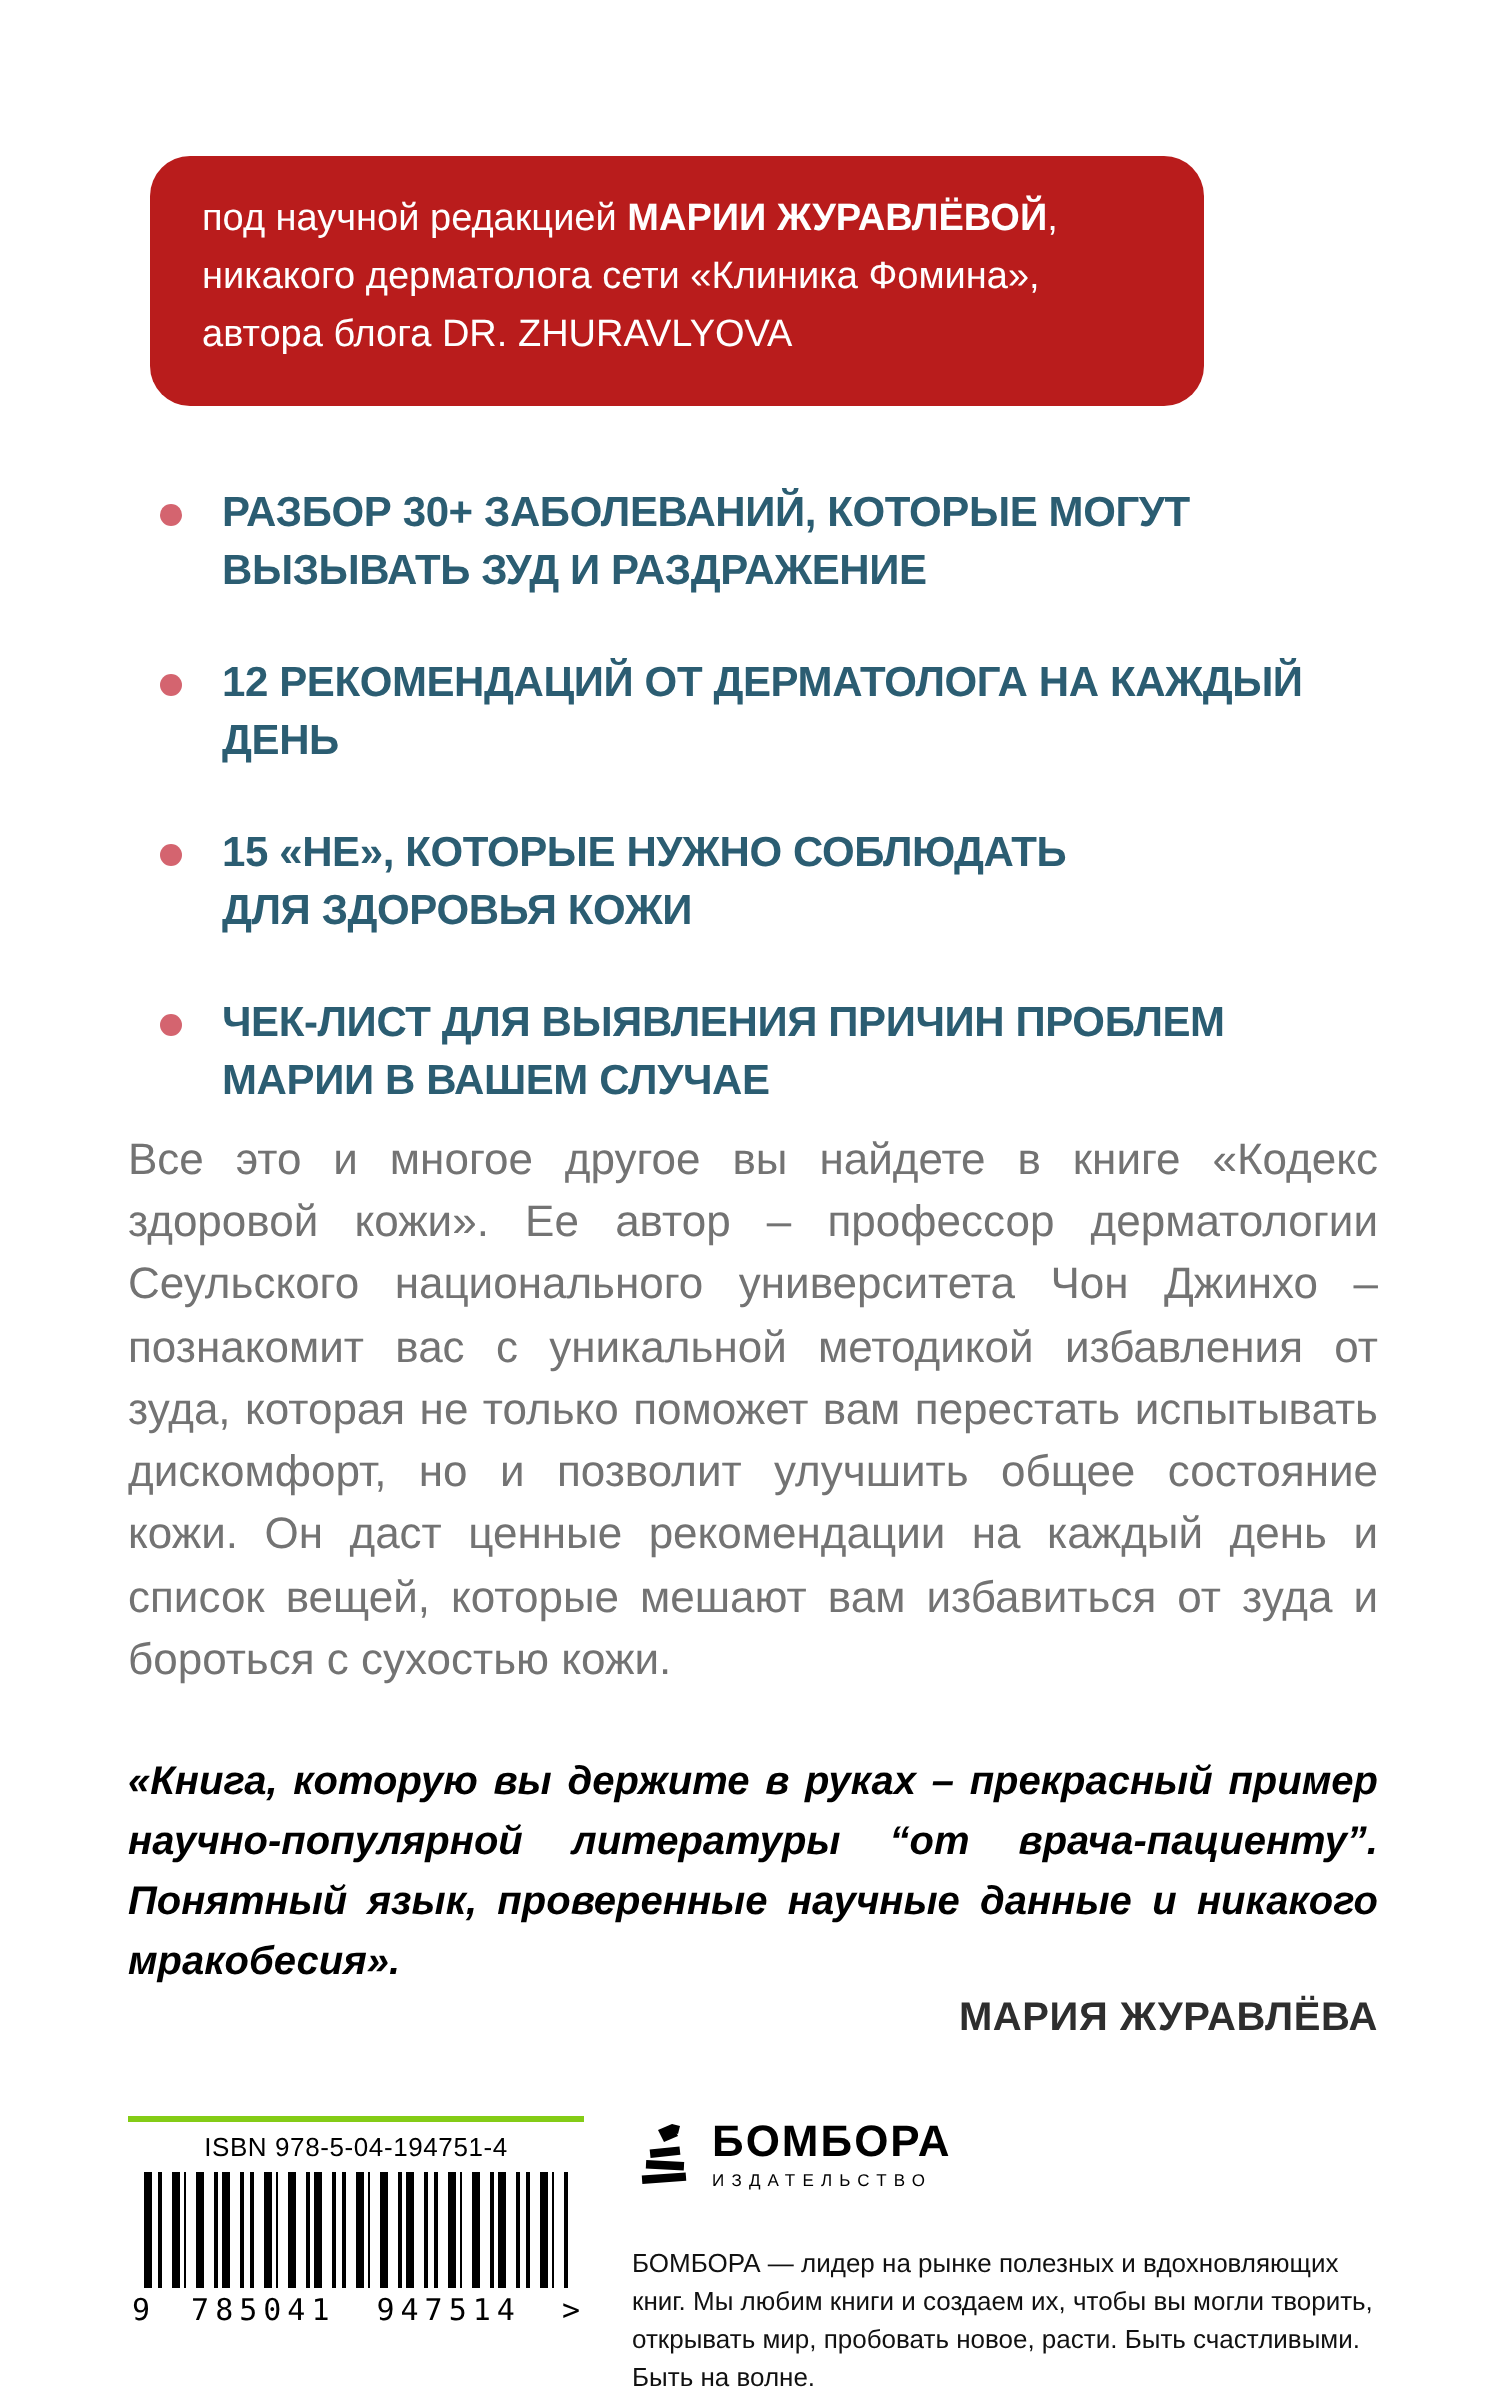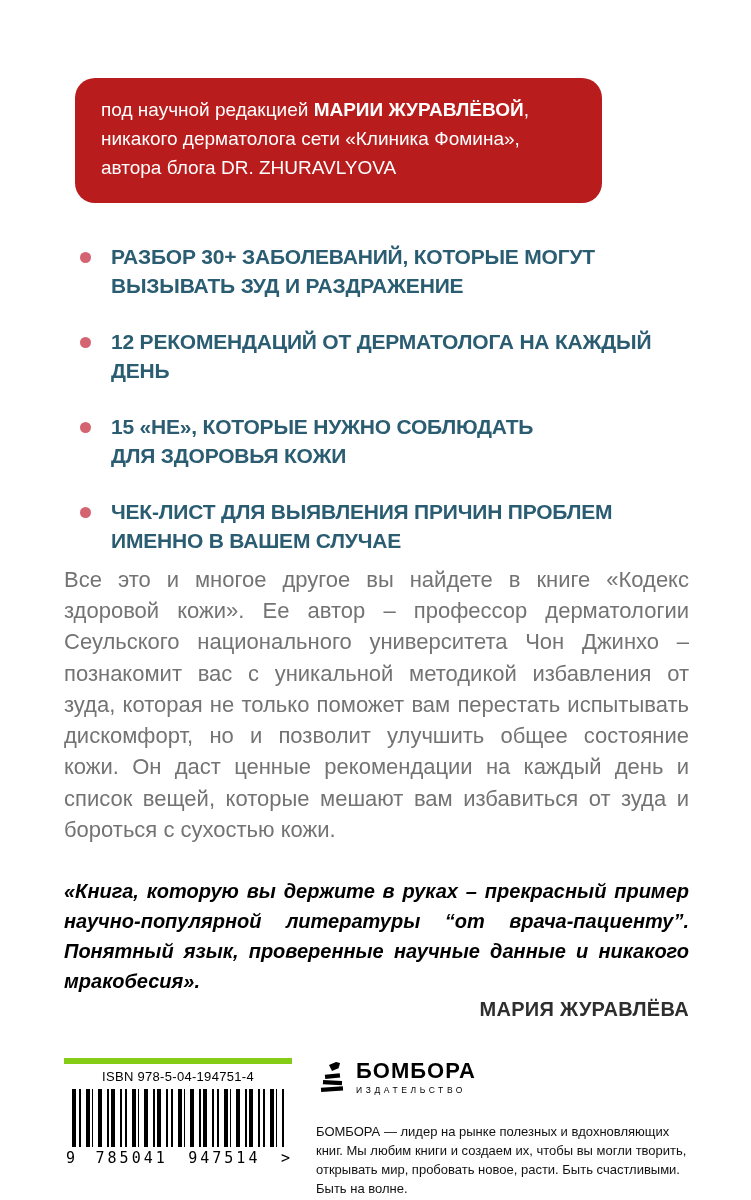--- a/index.html
+++ b/index.html
@@ -97,21 +97,21 @@
     left: 64px; top: 1058px;
     right: 58px;
     display: flex;
     align-items: flex-start;
   }
 
   
   .barcode-block {
     flex: 0 0 auto;
     width: 228px;
-    border-top: 6px solid #84cc16;
+    border-top: 3px solid #84cc16;
     padding-top: 5px;
   }
   .isbn-label {
     text-align: center;
     font-size: 13px;
     color: #000;
     letter-spacing: 0.3px;
   }
   .barcode-bars {
     height: 58px;
@@ -195,21 +195,21 @@
       <span class="bullet-text">12 РЕКОМЕНДАЦИЙ ОТ ДЕРМАТОЛОГА НА КАЖДЫЙ ДЕНЬ</span>
     </div>
     <div class="bullet-item">
       <span class="bullet-dot"></span>
       <span class="bullet-text">15 «НЕ», КОТОРЫЕ НУЖНО СОБЛЮДАТЬ
 ДЛЯ ЗДОРОВЬЯ КОЖИ</span>
     </div>
     <div class="bullet-item">
       <span class="bullet-dot"></span>
       <span class="bullet-text">ЧЕК-ЛИСТ ДЛЯ ВЫЯВЛЕНИЯ ПРИЧИН ПРОБЛЕМ
-ИМЕННО В ВАШЕМ СЛУЧАЕ</span>
+МАРИИ В ВАШЕМ СЛУЧАЕ</span>
     </div>
   </div>
 
   <p class="body-text">Все это и многое другое вы найдете в книге «Кодекс здоровой кожи». Ее автор – профессор дерматологии Сеульского национального университета Чон Джинхо – познакомит вас с уникальной методикой избавления от зуда, которая не только поможет вам перестать испытывать дискомфорт, но и позволит улучшить общее состояние кожи. Он даст ценные рекомендации на каждый день и список вещей, которые мешают вам избавиться от зуда и бороться с сухостью кожи.</p>
 
   <p class="quote">«Книга, которую вы держите в руках – прекрасный пример научно-популярной литературы “от врача-пациенту”. Понятный язык, проверенные научные данные и никакого мракобесия».</p>
   <div class="quote-author">МАРИЯ ЖУРАВЛЁВА</div>
 
   <div class="bottom">
 

